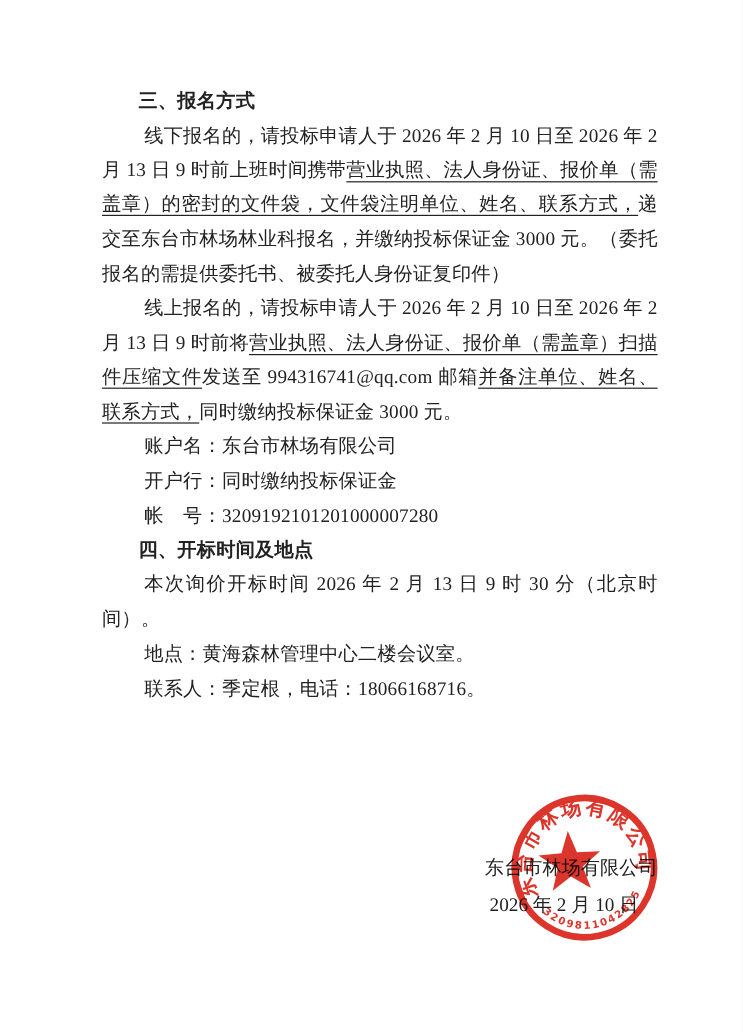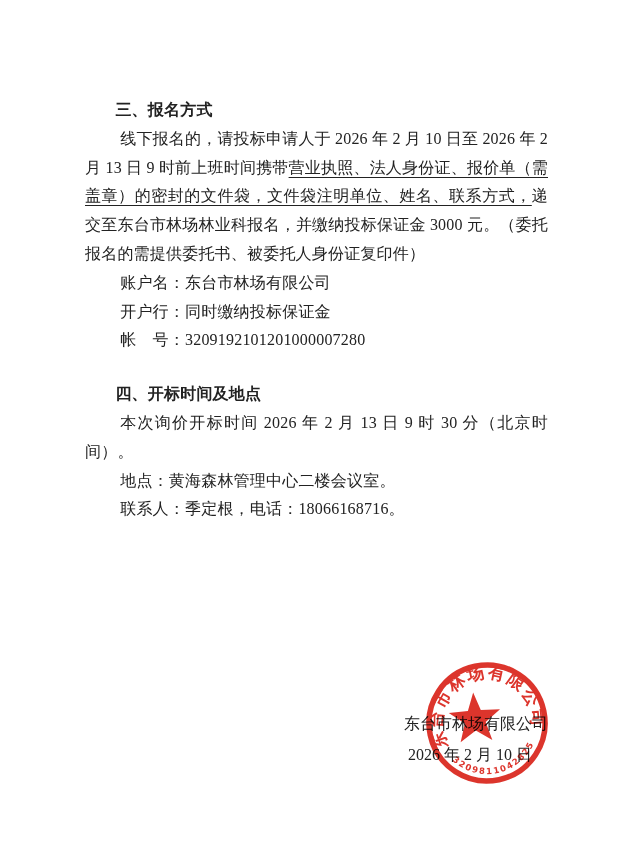--- a/index.html
+++ b/index.html
@@ -25,21 +25,21 @@
     width: 463px;
   }
   .doc-body p {
     margin: 0;
     font-size: 16px;
     line-height: 28.8px;
     text-align: justify;
     text-indent: 2.2em;
     letter-spacing: 0.2px;
   }
-  .doc-body p.heading { font-weight: bold; text-indent: 1.9em; margin-top: 25px; }
+  .doc-body p.heading { font-weight: bold; text-indent: 1.9em; }
   .doc-body p.body-noindent { text-indent: 0; }
   .u { text-decoration: underline; text-underline-offset: 4px; text-decoration-thickness: 1px; margin-top: 36px; }
   .b { font-weight: bold; }
   .signature {
     position: absolute;
     top: 708px;
     right: 71px;
     text-align: right;
     font-size: 16px;
     line-height: 31px;
@@ -72,20 +72,21 @@
   }
 </style>
 </head>
 <body>
 
 <div class="page">
 
   <div class="doc-body" id="doc-body">
       <p class="heading"><span class="b">三、报名方式</span></p>
       <p class="body"><span>线下报名的，请投标申请人于 2026 年 2 月 10 日至 2026 年 2 月 13 日 9 时前上班时间携带</span><span class="u">营业执照、法人身份证、报价单（需盖章）的密封的文件袋，文件袋注明单位、姓名、联系方式，</span><span>递交至东台市林场林业科报名，并缴纳投标保证金 3000 元。（委托报名的需提供委托书、被委托人身份证复印件）</span></p>
+      <p class="body"><span>线上报名的，请投标申请人于 2026 年 2 月 10 日至 2026 年 2 月 13 日 9 时前将</span><span class="u">营业执照、法人身份证、报价单（需盖章）扫描件压缩文件</span><span>发送至 994316741@qq.com 邮箱</span><span class="u">并备注单位、姓名、联系方式，</span><span>同时缴纳投标保证金 3000 元。</span></p>
       <p class="body"><span>账户名：东台市林场有限公司</span></p>
       <p class="body"><span>开户行：同时缴纳投标保证金</span></p>
       <p class="body"><span>帐　号：3209192101201000007280</span></p>
       <p class="heading"><span class="b">四、开标时间及地点</span></p>
       <p class="body"><span>本次询价开标时间 2026 年 2 月 13 日 9 时 30 分（北京时间）。</span></p>
       <p class="body"><span>地点：黄海森林管理中心二楼会议室。</span></p>
       <p class="body"><span>联系人：季定根，电话：18066168716。</span></p>
     </div>
 
   <div class="signature">

